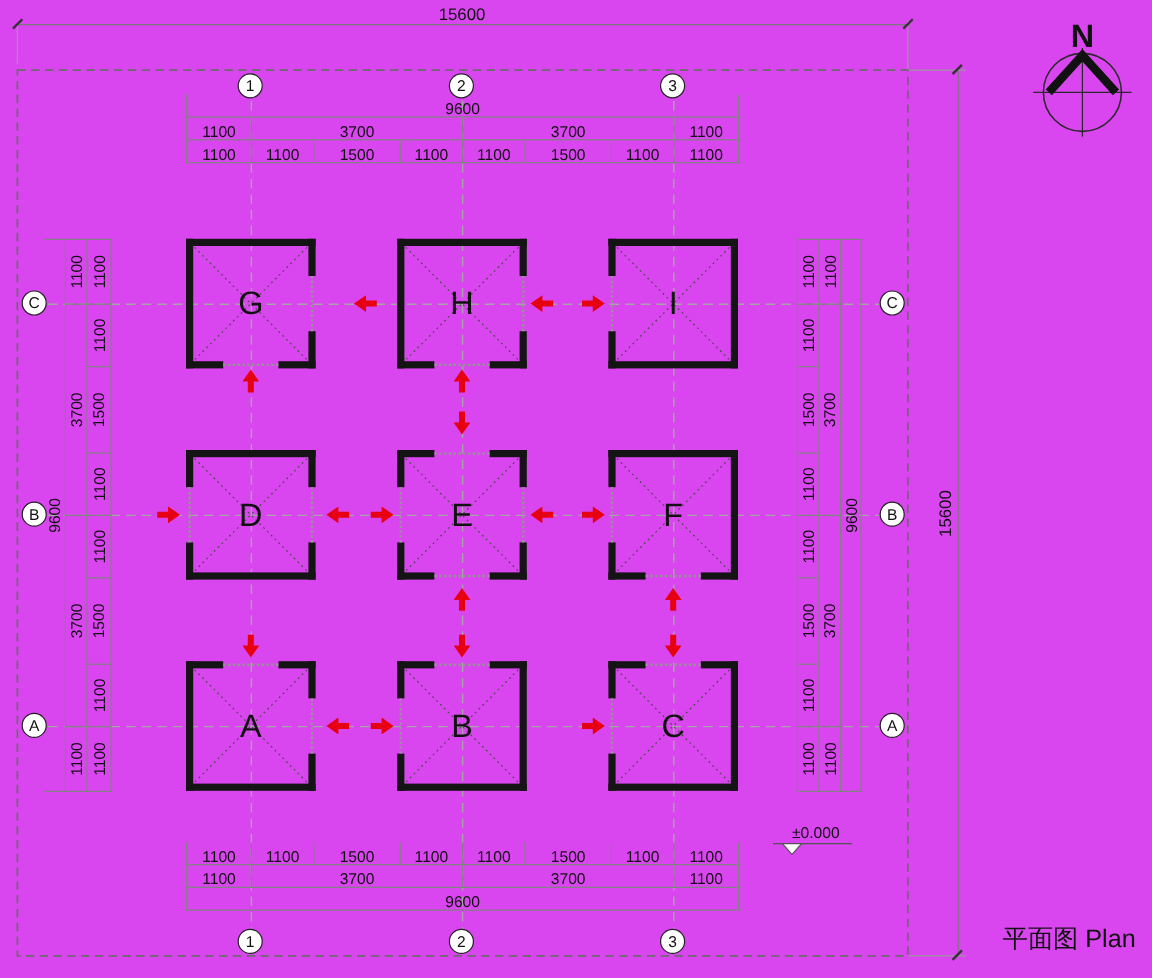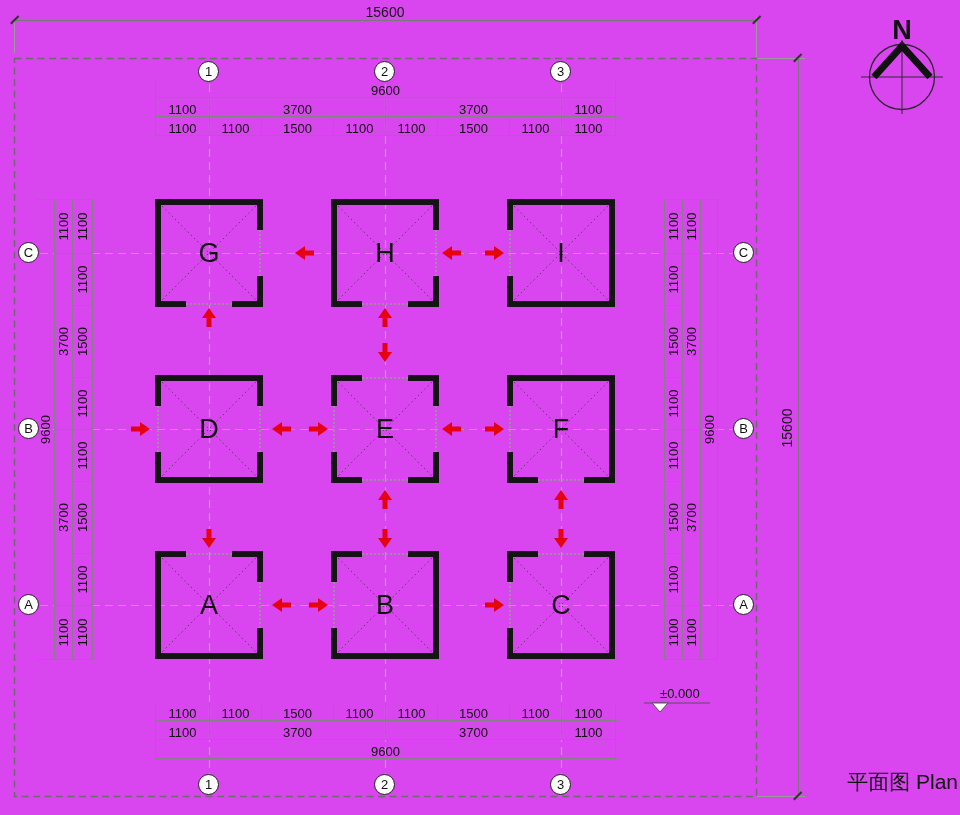--- a/index.html
+++ b/index.html
@@ -538,15 +538,15 @@
     <line x1="45" y1="32" x2="45" y2="106" stroke="#2a2a2a" stroke-width="1"></line>
     <polyline points="17,69 45,38 73,69" fill="none" stroke="#111" stroke-width="7"></polyline>
   </svg>
 
   <div class="levelmark-text" style="left:660px;top:686px;">±0.000</div>
   <svg class="abs" style="left:644px;top:701px;" width="72" height="14">
     <line x1="0" y1="2" x2="66" y2="2" stroke="#555" stroke-width="1"></line>
     <polygon points="8,2 24,2 16,11" fill="#fff" stroke="#555" stroke-width="1"></polygon>
   </svg>
 
-  <div class="title" style="left:824px;top:768px;width:134px;">平面图 Plan</div>
+  <div class="title" style="left:824px;top:768px;width:134px;text-align:center;">平面图 Plan</div>
 
 </div>
 
 </body></html>

